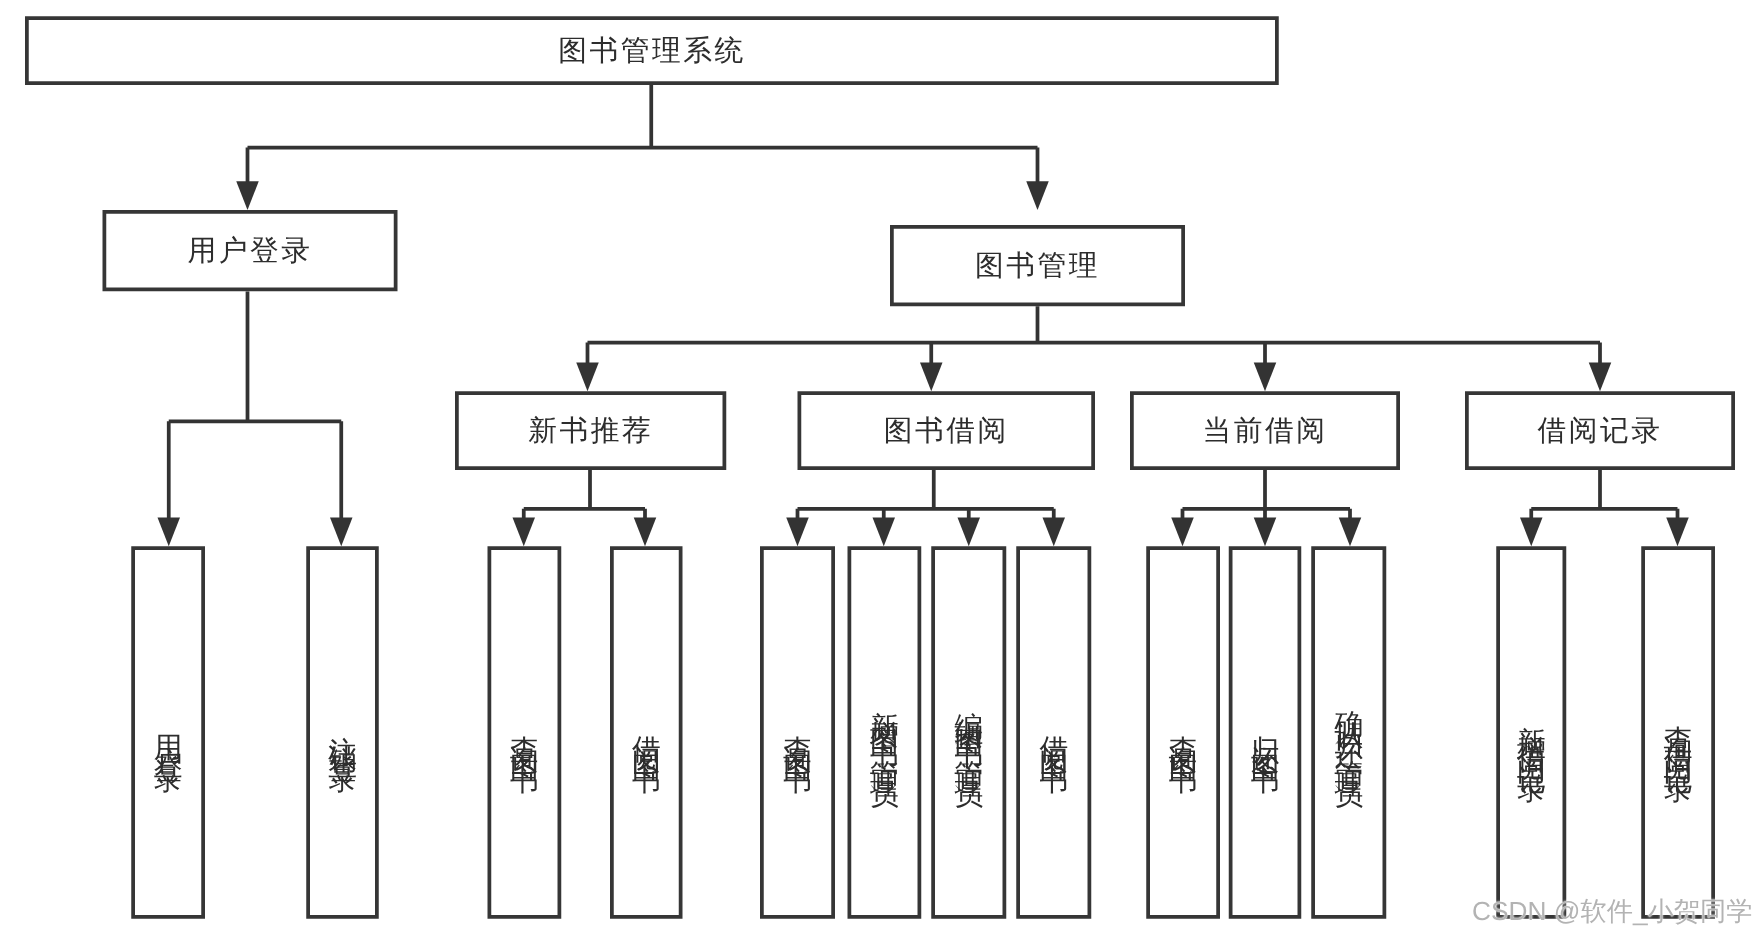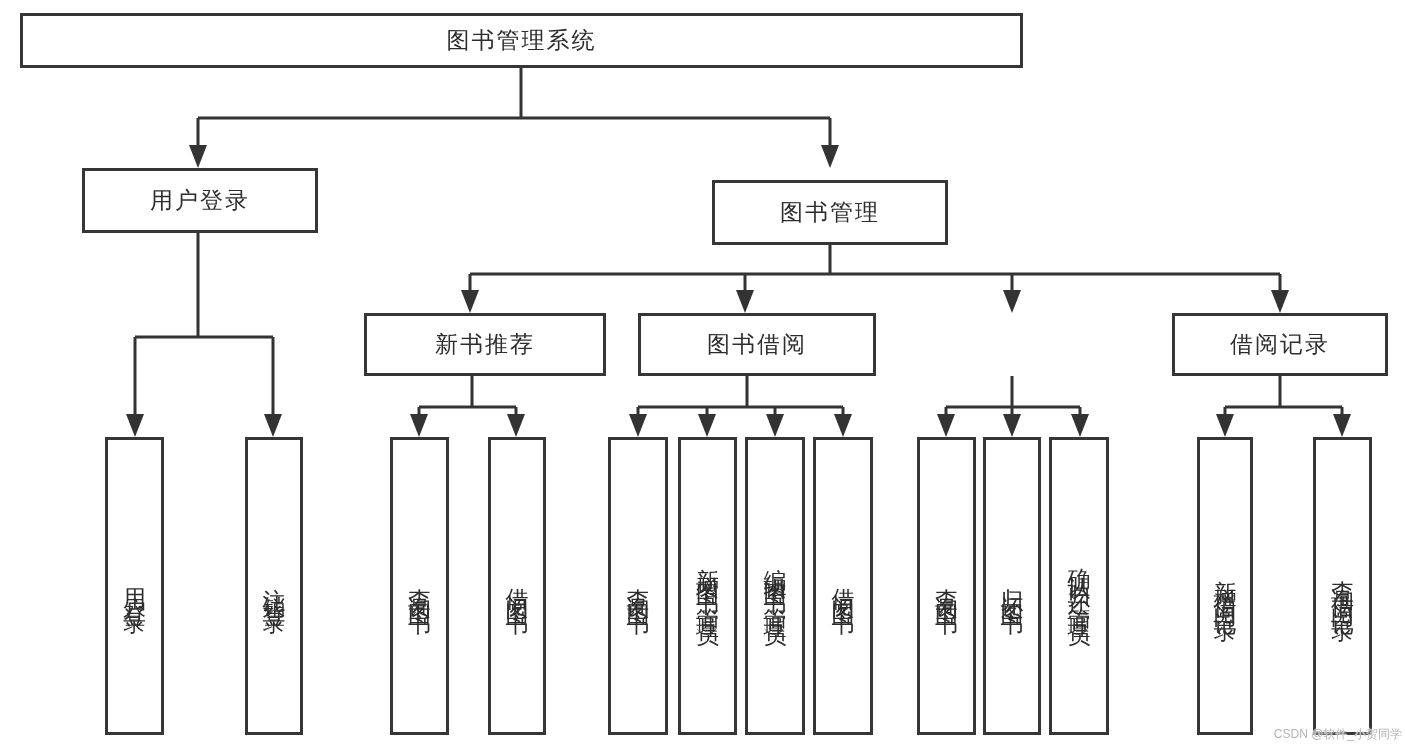--- a/index.html
+++ b/index.html
@@ -31,21 +31,21 @@
     writing-mode:vertical-rl;
     text-orientation:mixed;
     font-size:23px;
     letter-spacing:8px;
     line-height:1;
   }
   .watermark{
     position:absolute;
     right:3px;
     bottom:4px;
-    font-size:12px;
+    font-size:21px;
     color:#b3b3b3;
     text-shadow:0 0 2px #ffffff,0 0 1px #ffffff;
     z-index:2;
     white-space:nowrap;
   }
 </style>
 </head>
 <body>
 
 <div class="stage">
@@ -97,25 +97,28 @@
     <span>图书管理系统</span>
   </div>
 
   <div class="box h" style="left:82px;top:168px;width:236px;height:65px">
     <span>用户登录</span>
   </div>
   <div class="box h" style="left:712px;top:180px;width:236px;height:65px">
     <span>图书管理</span>
   </div>
 
-  <div class="box h" style="left:364px;top:313px;width:242px;height:63px">
+  <div class="box h" style="left:364px;top:313px;width:217px;height:63px">
     <span>新书推荐</span>
   </div>
   <div class="box h" style="left:638px;top:313px;width:238px;height:63px">
     <span>图书借阅</span>
+  </div>
+  <div class="box h" style="left:904px;top:313px;width:216px;height:63px">
+    <span>当前借阅</span>
   </div>
   <div class="box h" style="left:1172px;top:313px;width:216px;height:63px">
     <span>借阅记录</span>
   </div>
 
   <div class="box v" style="left:105px;top:437px;width:59px;height:298px">
     <span>用户登录</span>
   </div>
   <div class="box v" style="left:245px;top:437px;width:58px;height:298px">
     <span>注销登录</span>

